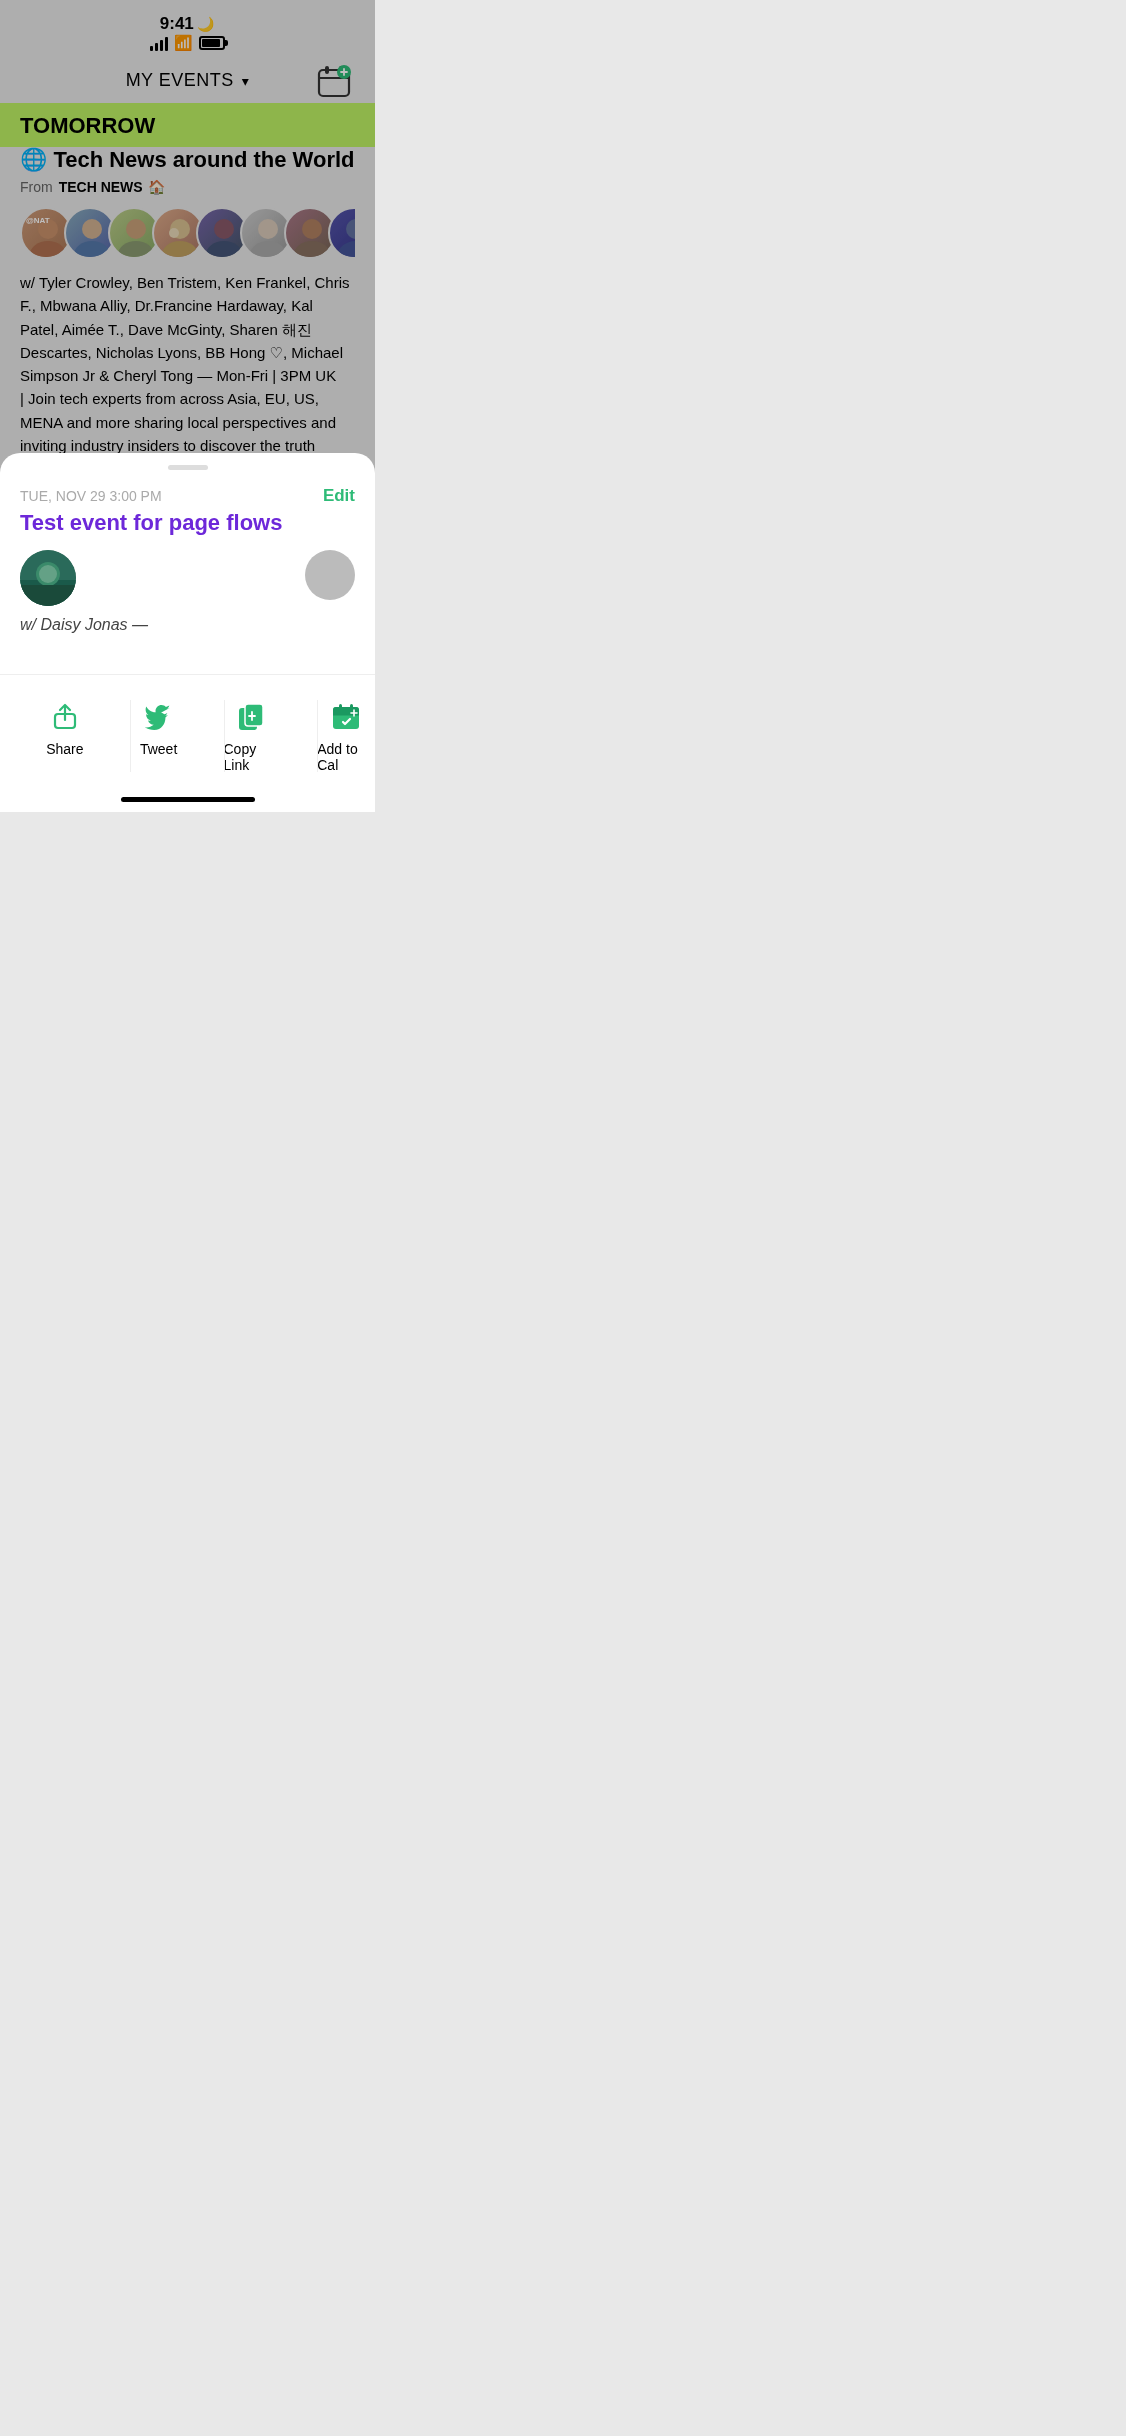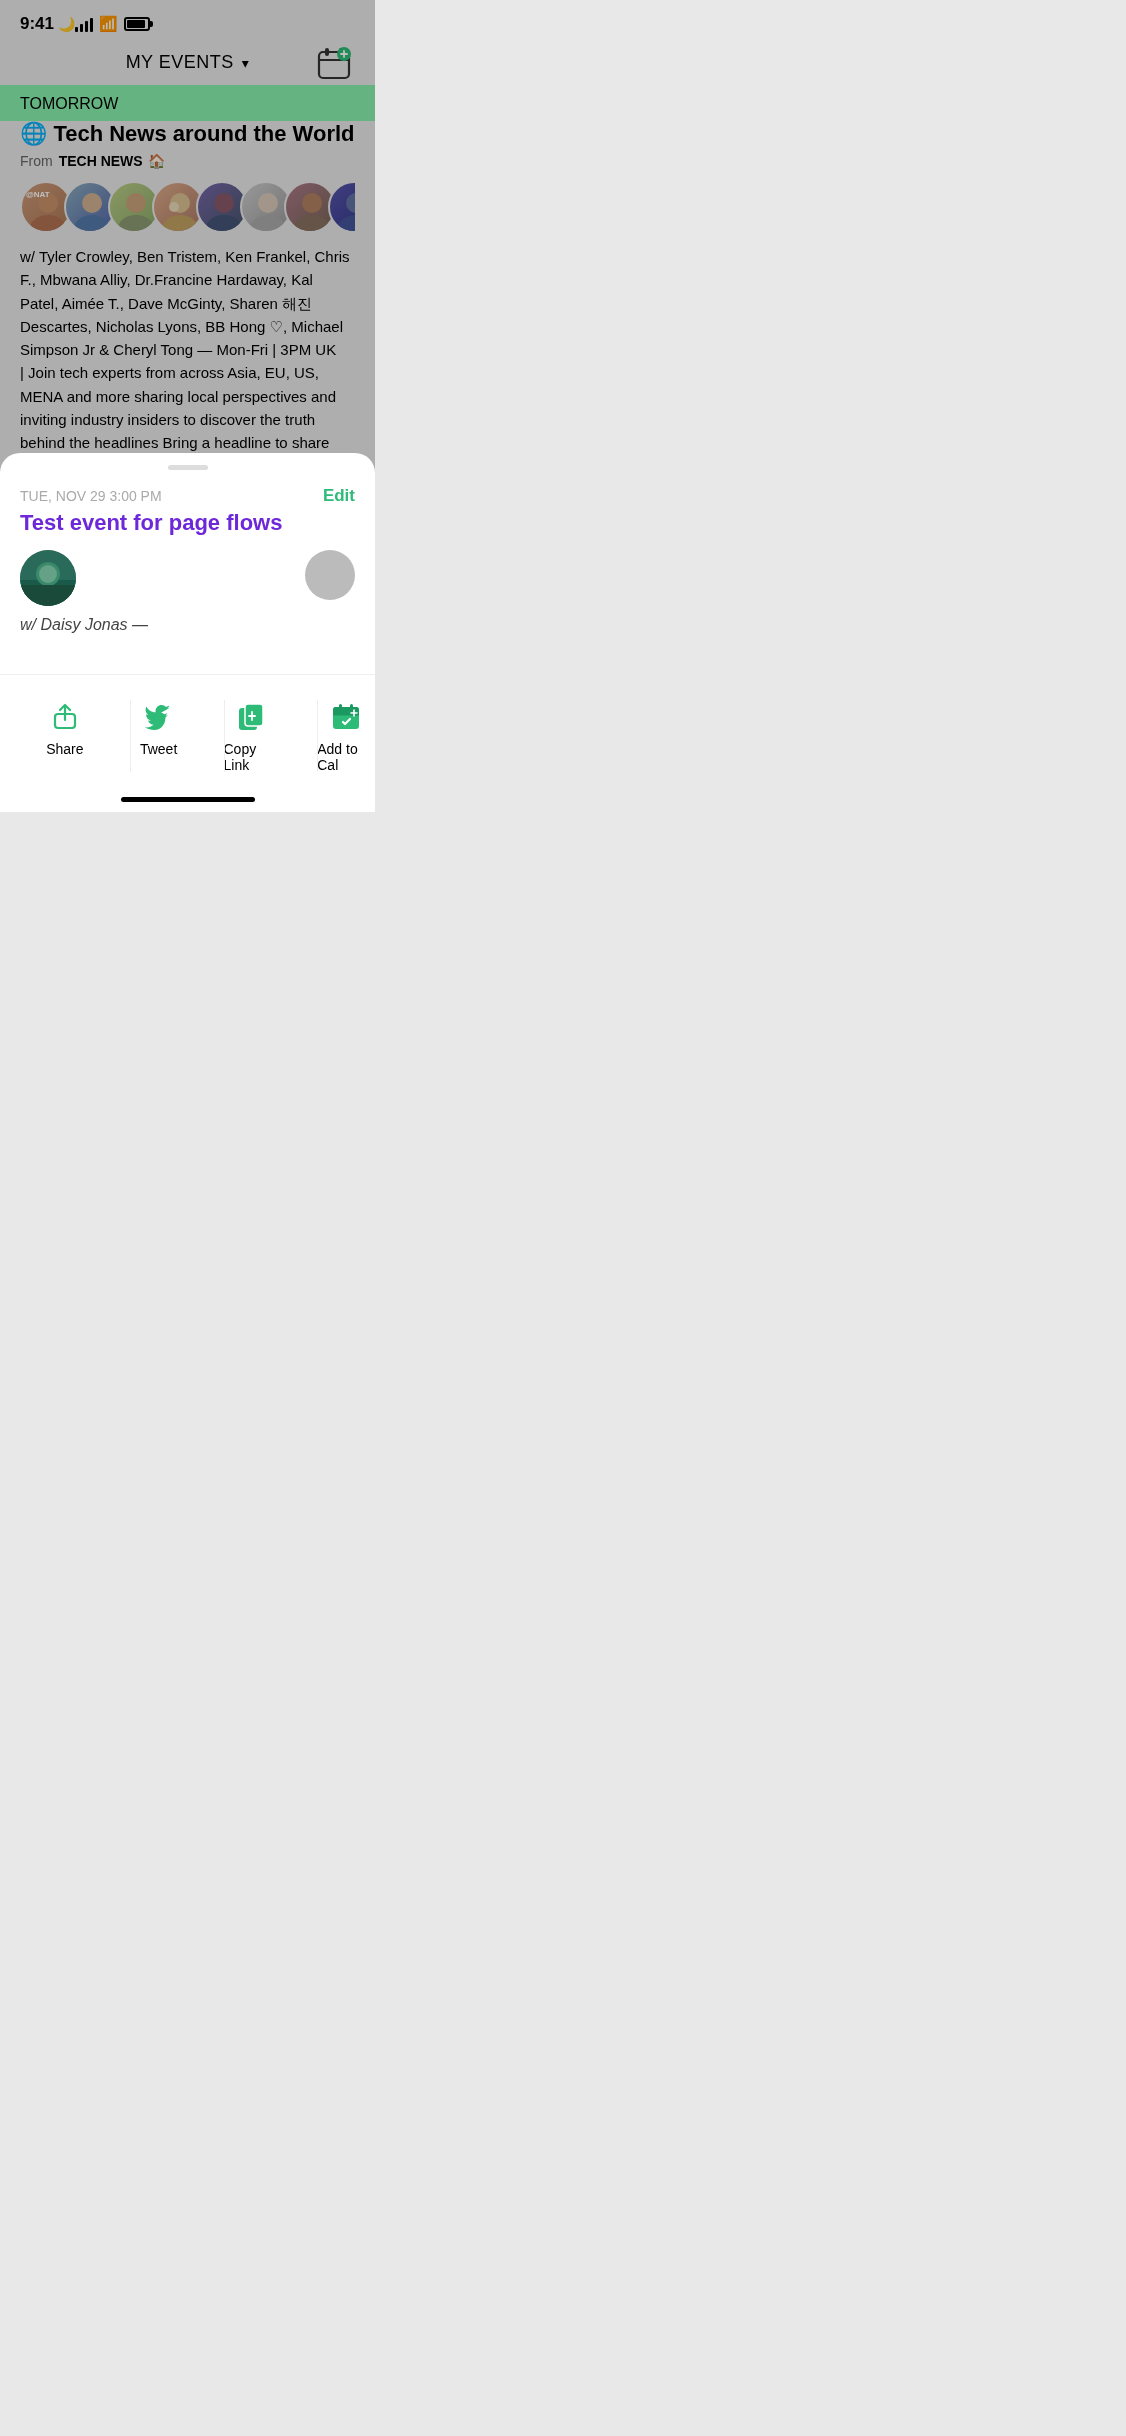--- a/index.html
+++ b/index.html
@@ -13,20 +13,21 @@
       position: relative;
       overflow: hidden;
     }
 
     
     .status-bar {
       display: flex;
       align-items: center;
       padding: 14px 20px 8px;
       background: #e8e8e8;
+      flex-direction: column;
     }
     .status-time {
       font-size: 17px;
       font-weight: 600;
       color: #000;
     }
     .status-icons {
       display: flex;
       align-items: center;
       gap: 6px;
@@ -55,25 +56,25 @@
       right: 20px;
       width: 42px;
       height: 42px;
       display: flex;
       align-items: center;
       justify-content: center;
     }
 
     
     .section-label {
-      font-size: 16px;
-      font-weight: 400;
+      font-size: 22px;
+      font-weight: 700;
       color: #000;
       padding: 10px 20px 8px;
-      background: #86efac;
+      background: #bef264;
     }
 
     
     .event-card {
       background: #e8e8e8;
       padding: 0 20px 16px;
     }
     .event-time {
       font-size: 15px;
       color: #999;

